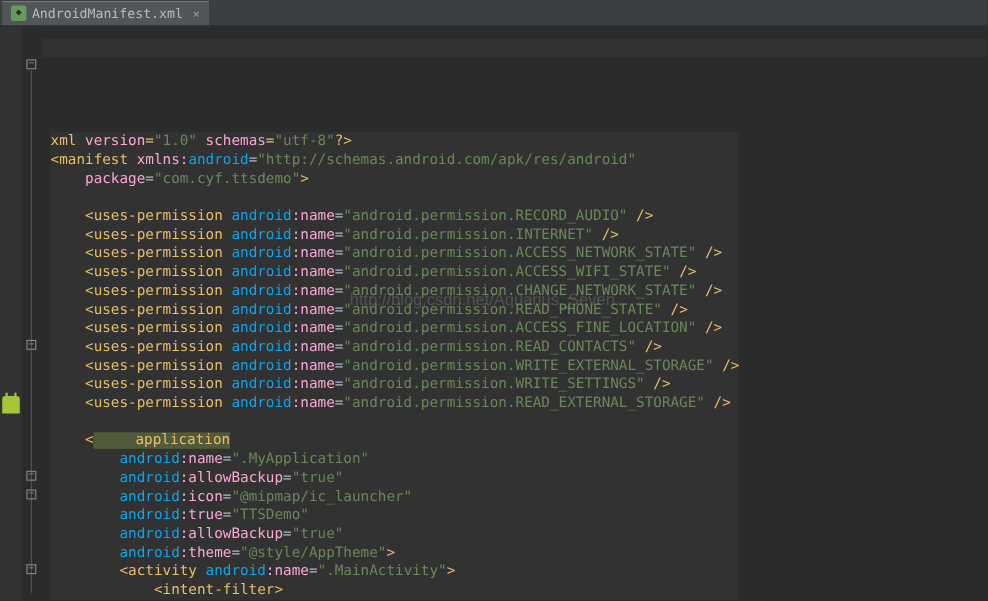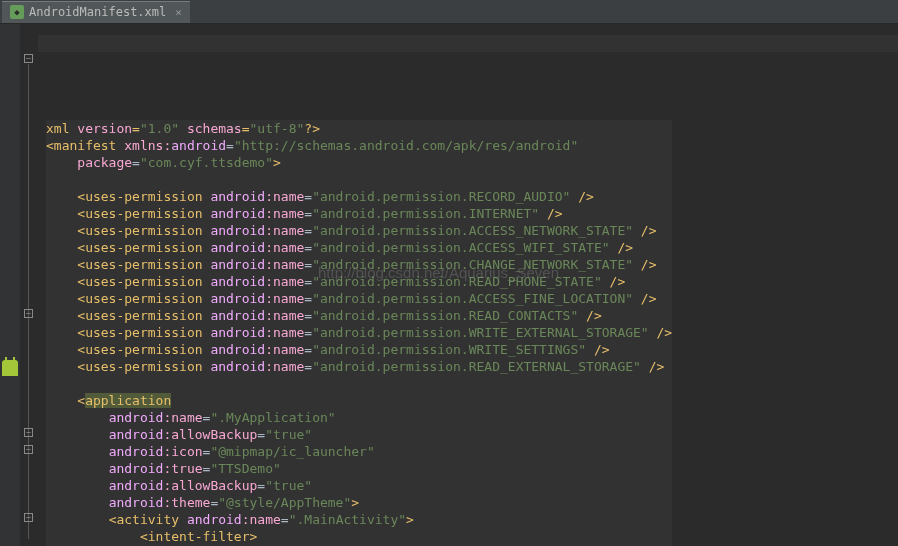--- a/index.html
+++ b/index.html
@@ -110,25 +110,25 @@
 .code-content {
   flex: 1;
   padding: 11px 0 0 8px;
   line-height: 17px;
   white-space: pre;
   overflow: hidden;
   position: relative;
 }
 .c-tag { color: #e8bf6a; text-align: right; }
 .c-attr { color: #f9a8d4; }
-.c-ns { color: #f0abfc; margin-top: 41px; }
+.c-ns { color: #0ea5e9; margin-top: 41px; }
 .c-str { color: #6a8759; }
 .c-sym { color: #e8bf6a; }
 .hl-line { background: #323232; display: inline-block; }
-.hl-app { background: #515b3a; }
+.hl-app { background: #515b3a; padding-left: 38px; }
 .red-box-annotation {
   position: absolute;
   border: 2px solid #d93025;
   pointer-events: none;
 }
 .cursor-line {
   position: absolute;
   top: 11px;
   left: 0;
   right: 0;

